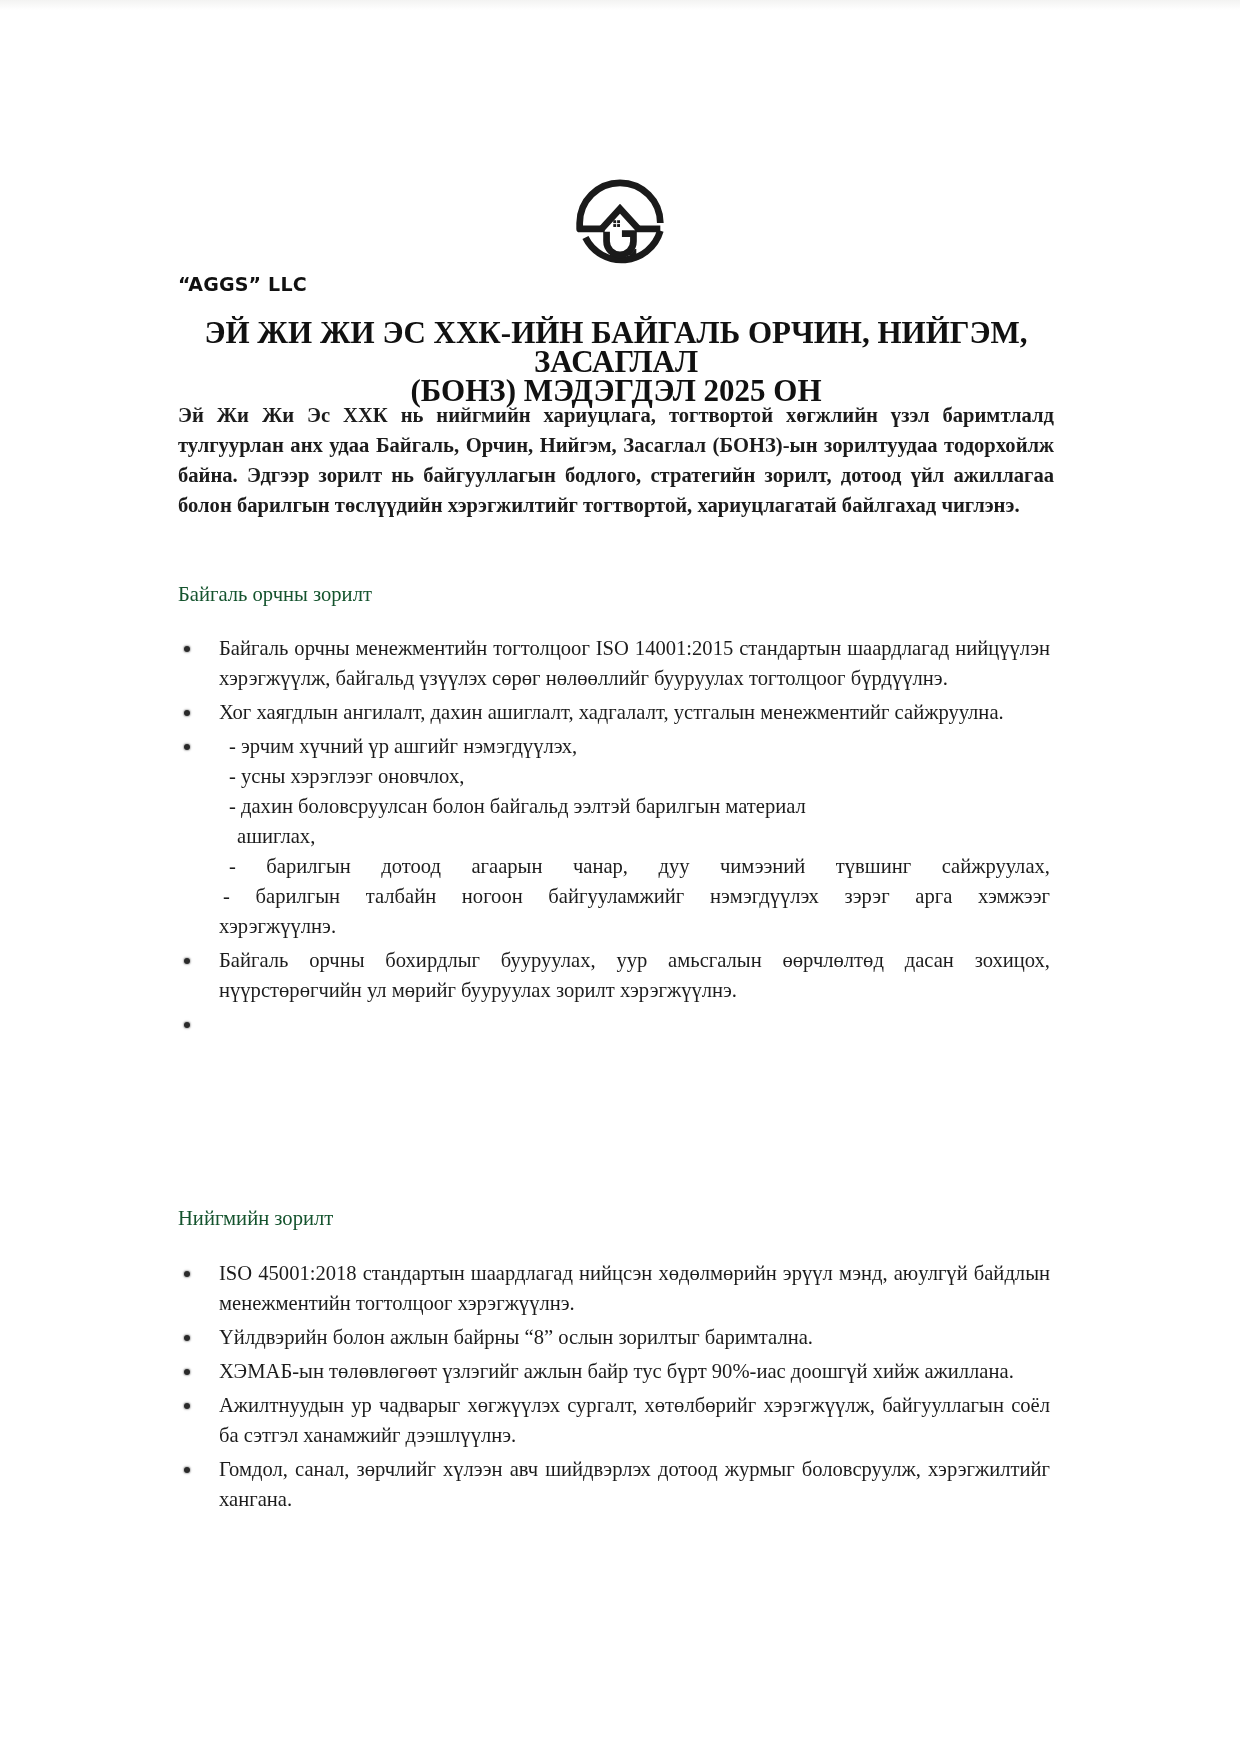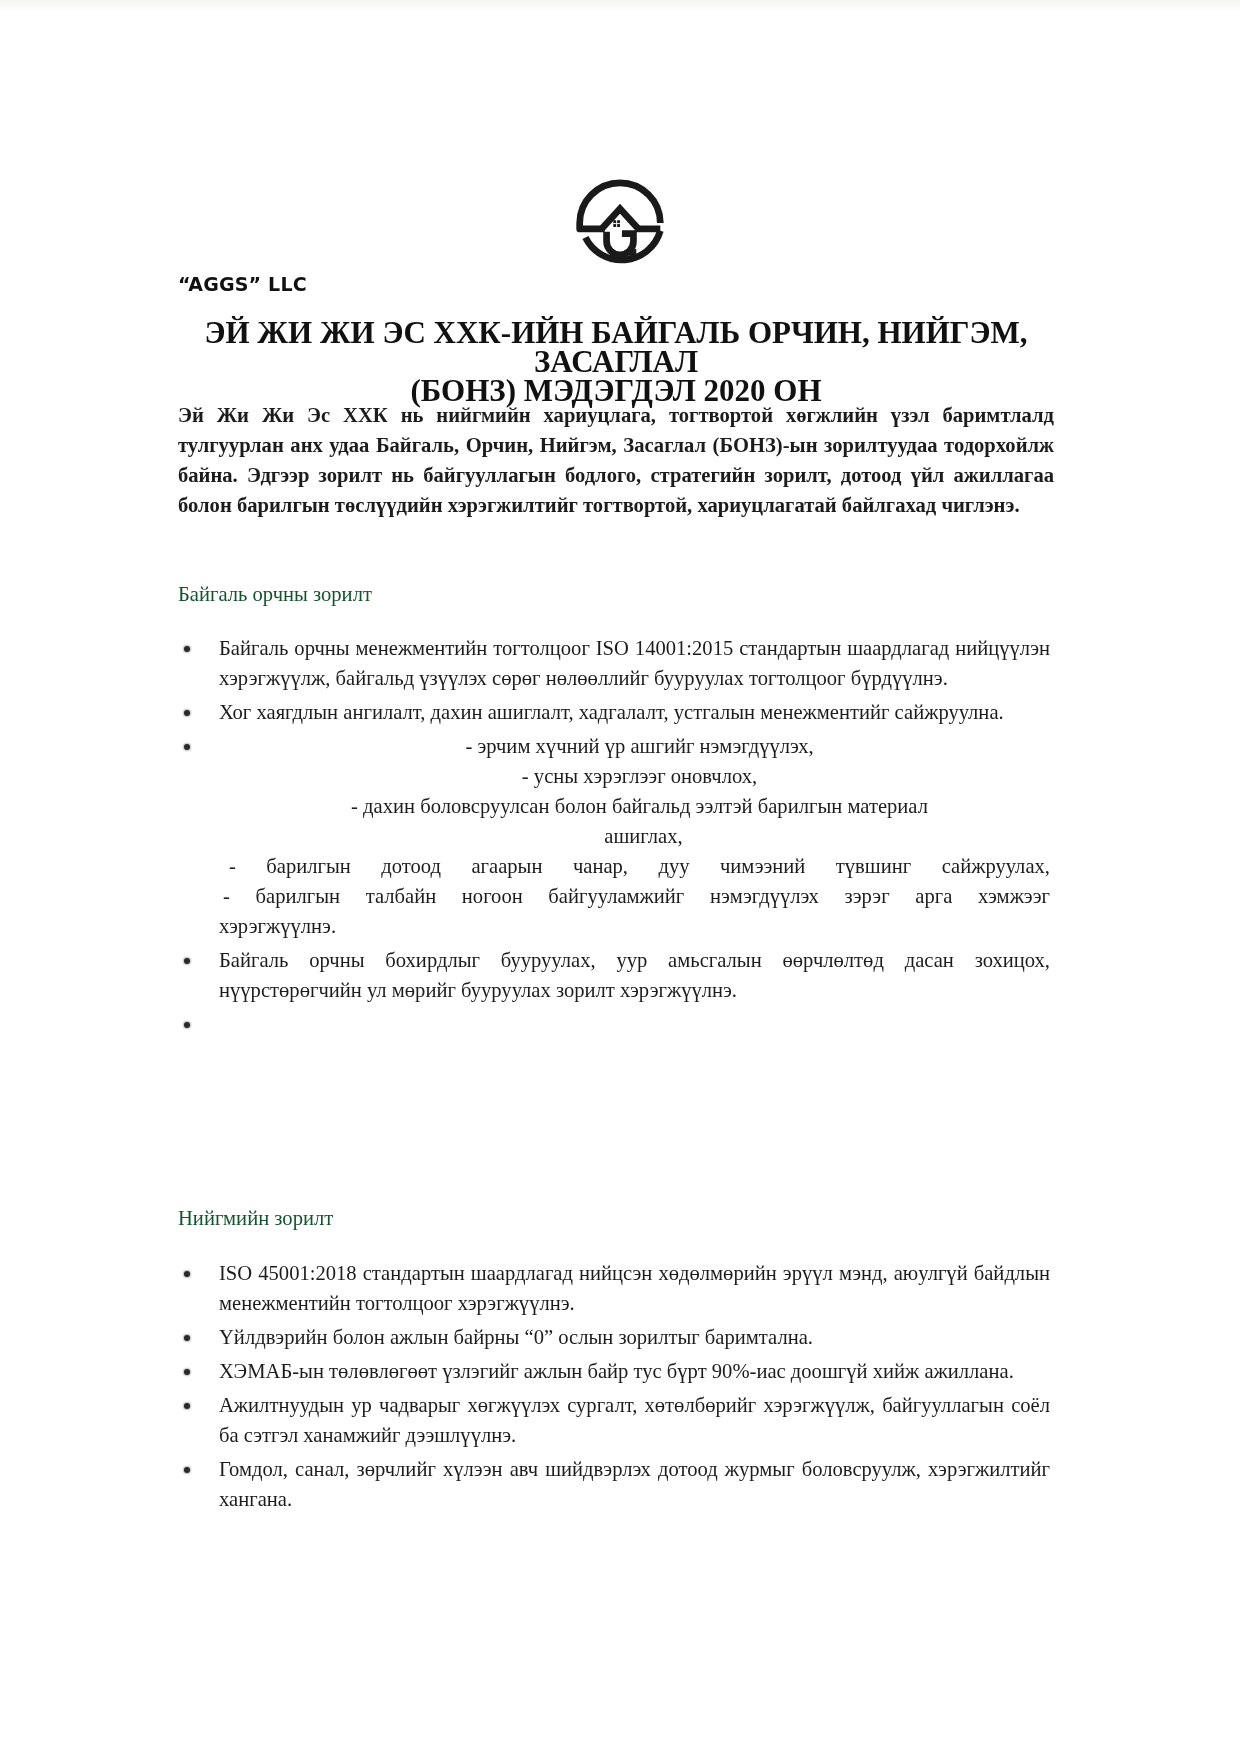--- a/index.html
+++ b/index.html
@@ -102,21 +102,21 @@
       border-radius: 50%;
       background: #2a2a2a;
       box-shadow: 0 0 1.5px 1px rgba(60,60,60,0.35);
     }
     .justify-last {
       text-align-last: justify;
     }
     .subline {
       display: block;
       padding-left: 10px;
-      text-align: center;
+      text-align: left;
     }
     .subline.cont {
       padding-left: 18px;
     }
     .subline.just {
       text-align: justify;
       text-align-last: justify;
       padding-left: 0;
     }
     .tail {
@@ -150,21 +150,21 @@
       <rect x="43" y="44" width="3" height="3" fill="#1a1a1a"></rect>
       <rect x="47" y="44" width="3" height="3" fill="#1a1a1a"></rect>
       <rect x="43" y="48" width="3" height="3" fill="#1a1a1a"></rect>
       <rect x="47" y="48" width="3" height="3" fill="#1a1a1a"></rect>
     </svg>
     <div class="logo-name">“AGGS” LLC</div>
   </div>
 
   <div class="doc-title">
     <div>ЭЙ ЖИ ЖИ ЭС ХХК-ИЙН БАЙГАЛЬ ОРЧИН, НИЙГЭМ, ЗАСАГЛАЛ</div>
-    <div>(БОНЗ) МЭДЭГДЭЛ 2020 ОН</div>
+    <div>(БОНЗ) МЭДЭГДЭЛ 2025 ОН</div>
   </div>
 
   <p class="body-text intro" style="margin:0;font-weight:bold;">Эй Жи Жи Эс ХХК нь нийгмийн хариуцлага, тогтвортой хөгжлийн үзэл баримтлалд тулгуурлан анх удаа Байгаль, Орчин, Нийгэм, Засаглал (БОНЗ)-ын зорилтуудаа тодорхойлж байна. Эдгээр зорилт нь байгууллагын бодлого, стратегийн зорилт, дотоод үйл ажиллагаа болон барилгын төслүүдийн хэрэгжилтийг тогтвортой, хариуцлагатай байлгахад чиглэнэ.</p>
 
   <div class="section-heading" style="top:579px;">Байгаль орчны зорилт</div>
 
   <ul class="bullets body-text" style="top:629px;">
     <li class="bullet-item">
       <span class="bullet-dot"></span>
       <span>Байгаль орчны менежментийн тогтолцоог ISO 14001:2015 стандартын шаардлагад нийцүүлэн хэрэгжүүлж, байгальд үзүүлэх сөрөг нөлөөллийг бууруулах тогтолцоог бүрдүүлнэ.</span>
@@ -194,21 +194,21 @@
 
   <div class="section-heading" style="top:1203px;">Нийгмийн зорилт</div>
 
   <ul class="bullets body-text" style="top:1254px;">
     <li class="bullet-item">
       <span class="bullet-dot"></span>
       <span>ISO 45001:2018 стандартын шаардлагад нийцсэн хөдөлмөрийн эрүүл мэнд, аюулгүй байдлын менежментийн тогтолцоог хэрэгжүүлнэ.</span>
     </li>
     <li class="bullet-item">
       <span class="bullet-dot"></span>
-      <span>Үйлдвэрийн болон ажлын байрны “0” ослын зорилтыг баримтална.</span>
+      <span>Үйлдвэрийн болон ажлын байрны “8” ослын зорилтыг баримтална.</span>
     </li>
     <li class="bullet-item">
       <span class="bullet-dot"></span>
       <span>ХЭМАБ-ын төлөвлөгөөт үзлэгийг ажлын байр тус бүрт 90%-иас доошгүй хийж ажиллана.</span>
     </li>
     <li class="bullet-item">
       <span class="bullet-dot"></span>
       <span>Ажилтнуудын ур чадварыг хөгжүүлэх сургалт, хөтөлбөрийг хэрэгжүүлж, байгууллагын соёл ба сэтгэл ханамжийг дээшлүүлнэ.</span>
     </li>
     <li class="bullet-item">

